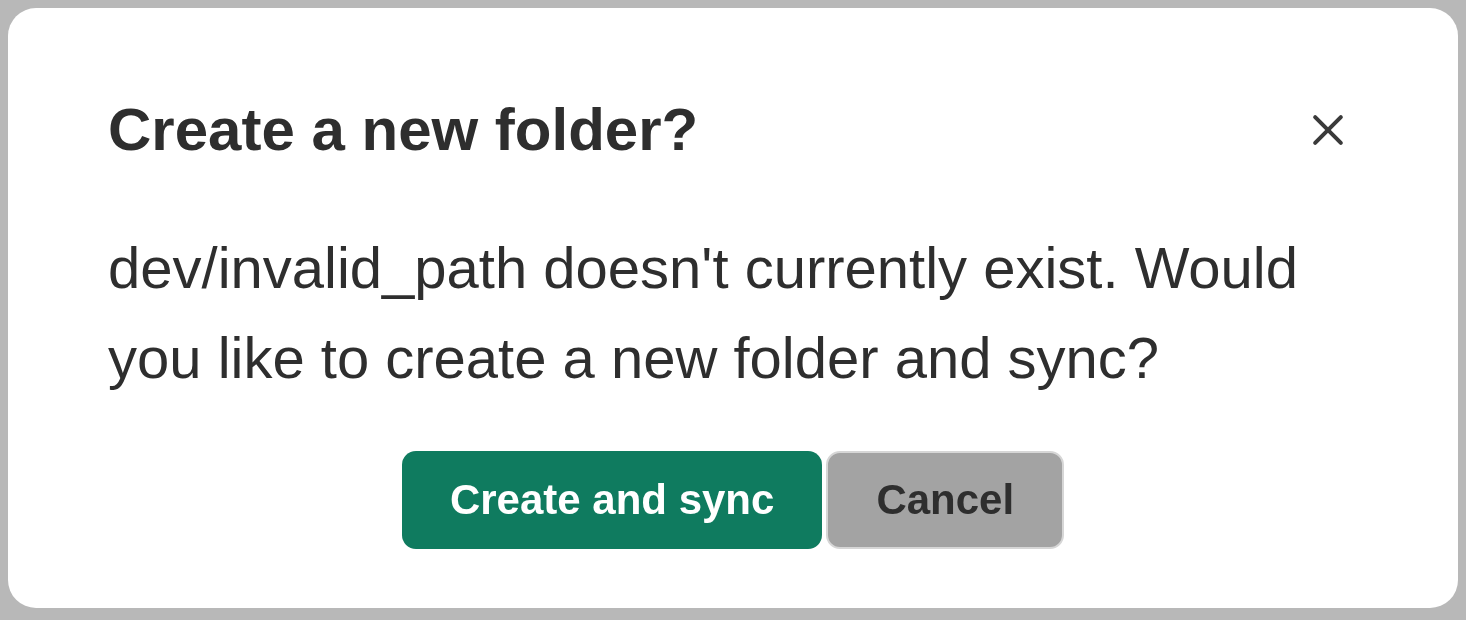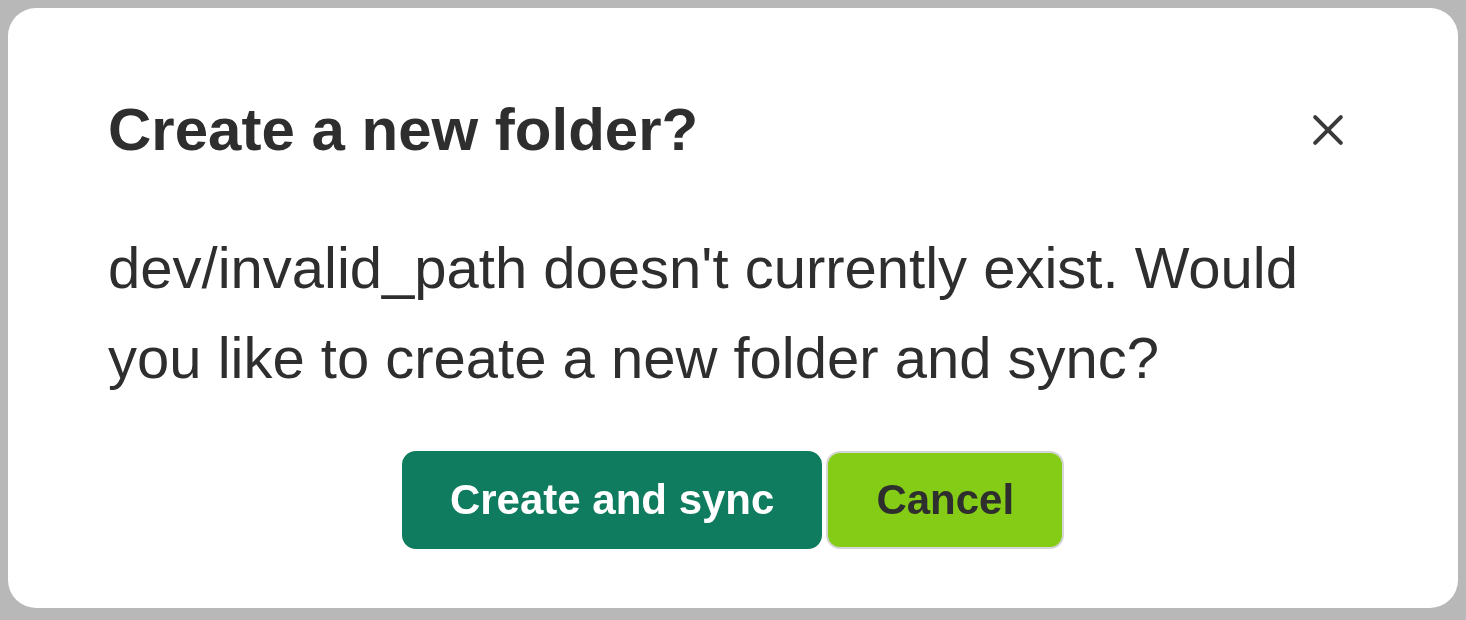--- a/index.html
+++ b/index.html
@@ -77,21 +77,21 @@
       border-radius: 14px;
       cursor: pointer;
       line-height: 1;
     }
     .btn-primary {
       background: #0f7b5f;
       color: #ffffff;
       border: none;
     }
     .btn-secondary {
-      background: #84cc16;
+      background: #a3a3a3;
       color: #2e2e2e;
       border: 2px solid #d6d6d6;
     }
   </style>
 </head>
 <body>
 
 <div class="dialog">
   <div class="dialog-header">
     <h1 class="dialog-title">Create a new folder?</h1>

